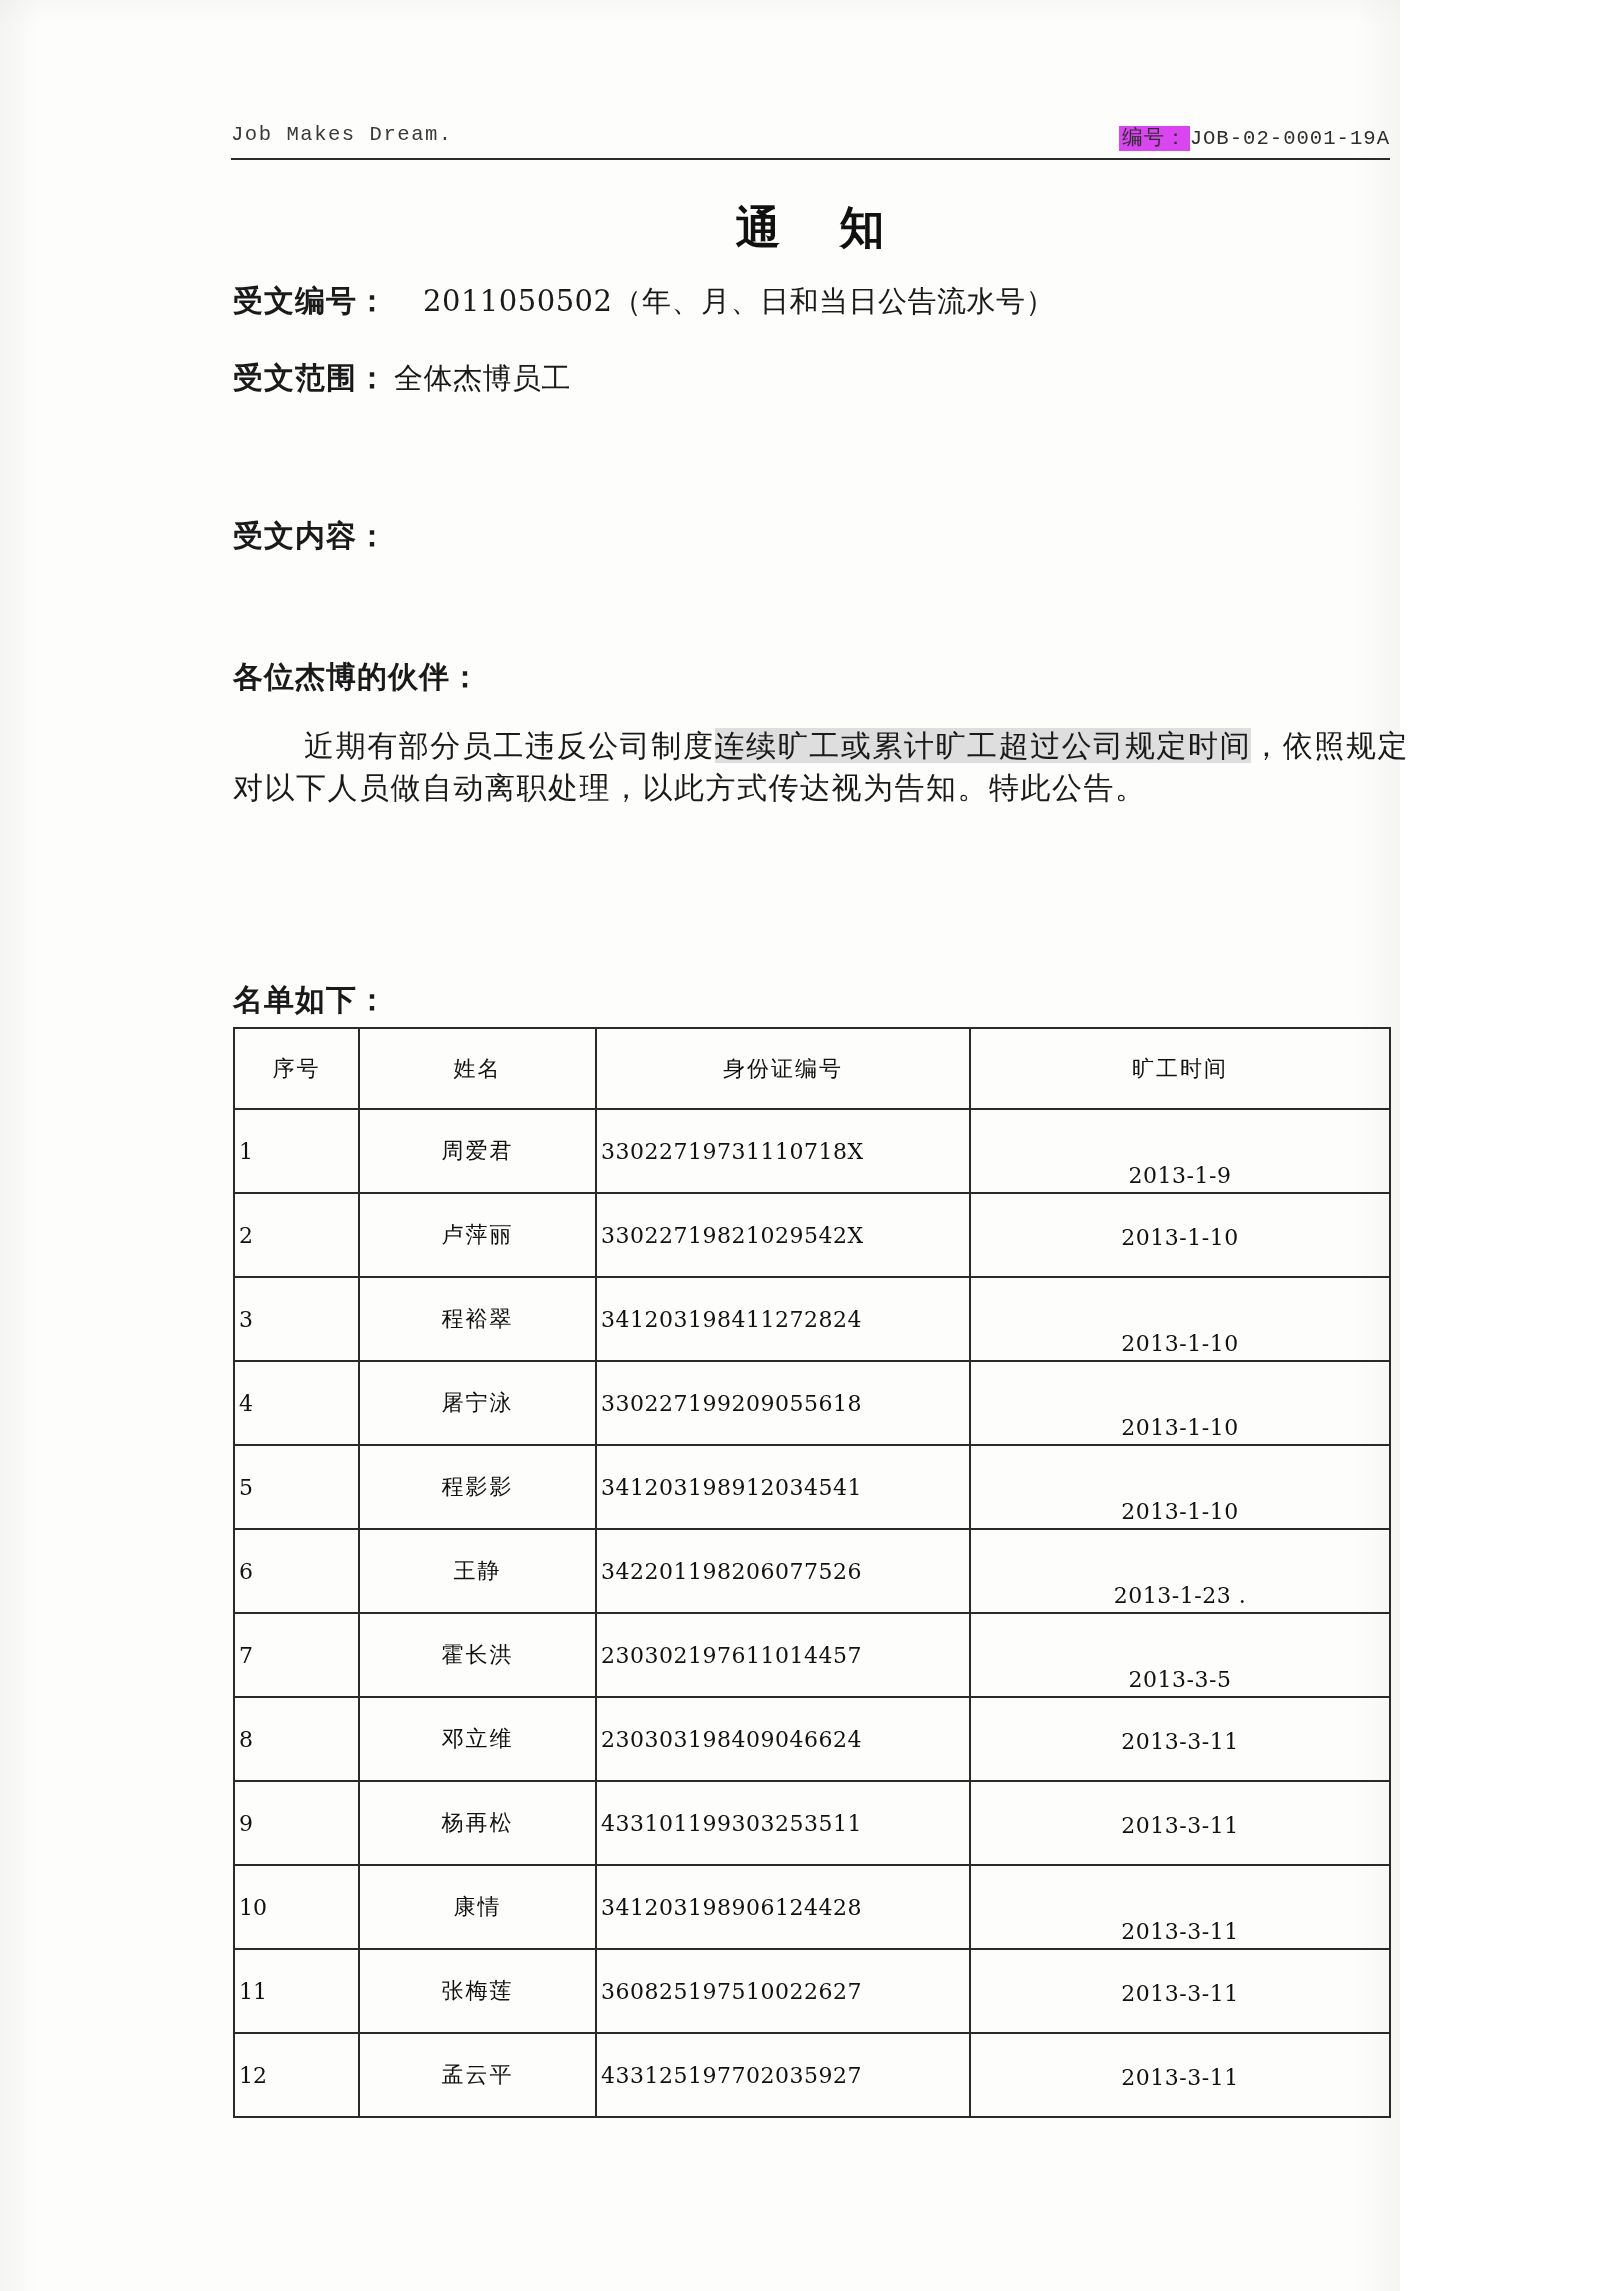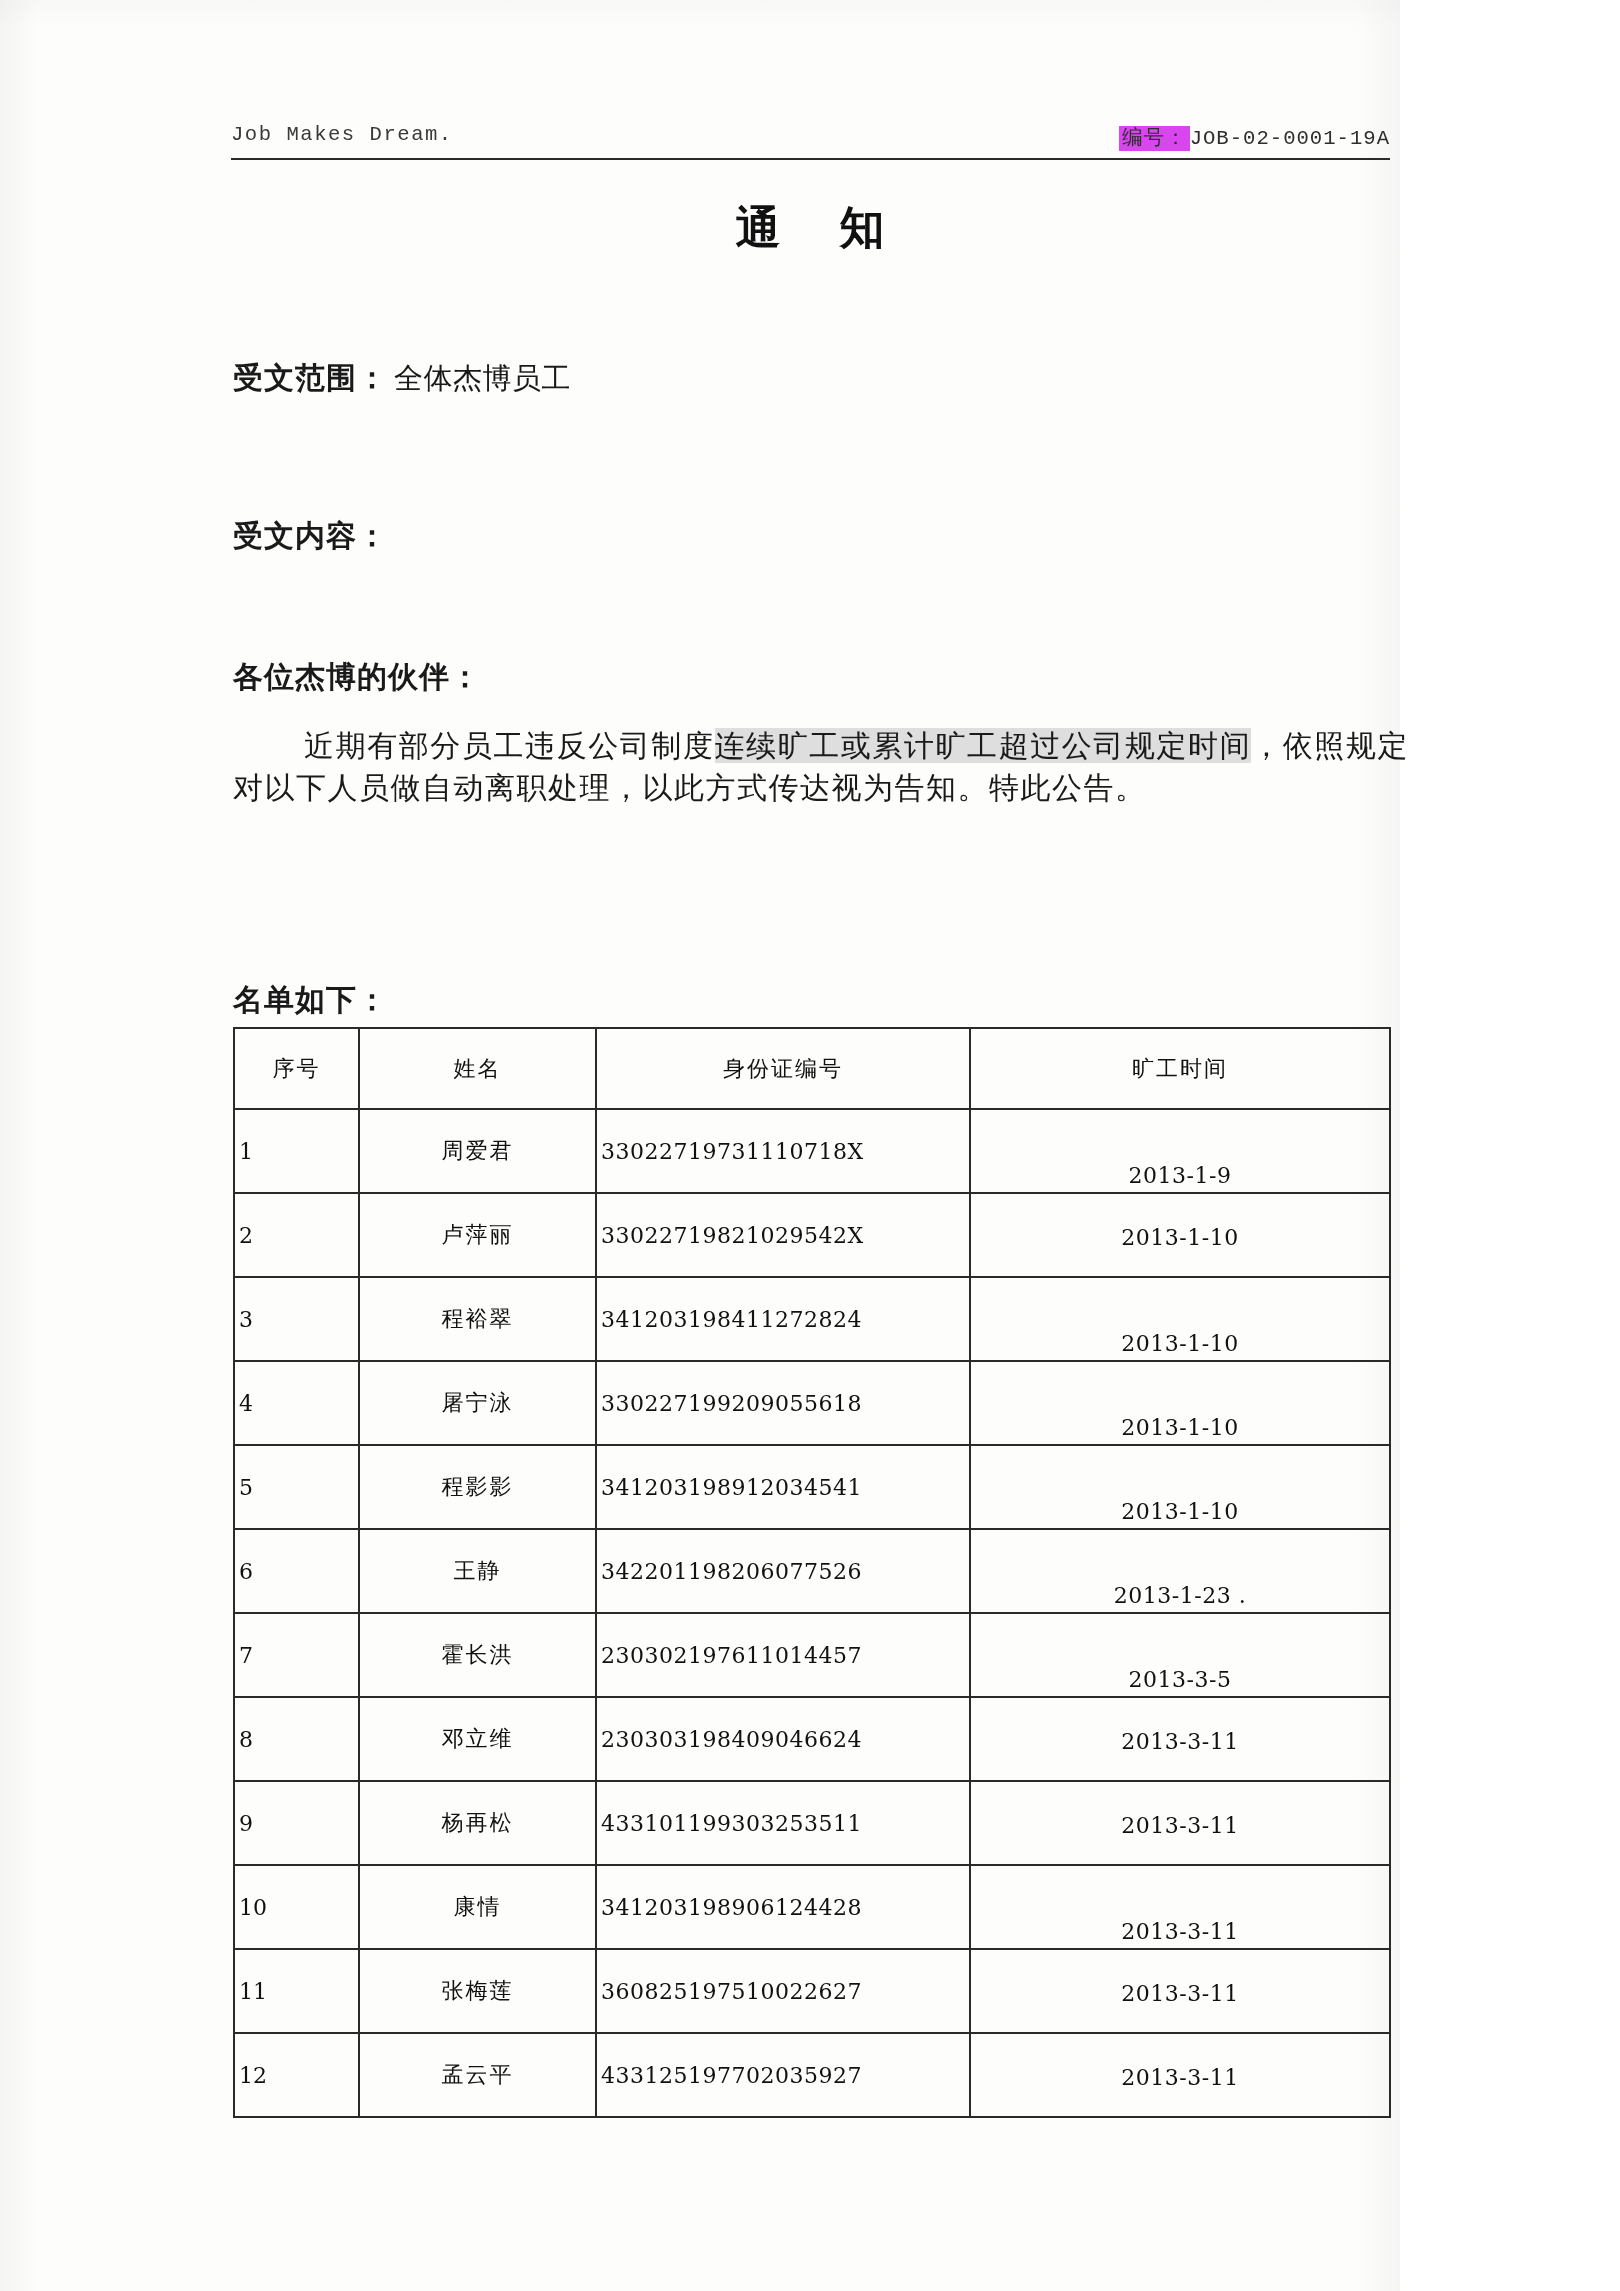--- a/index.html
+++ b/index.html
@@ -212,20 +212,26 @@
   <div class="header">
     <div class="header-left">Job Makes Dream.</div>
     <div class="header-right">
       <span class="hl">编号：</span><span>JOB-02-0001-19A</span>
     </div>
     <div class="header-rule"></div>
   </div>
 
   <div class="doc-title">通 知</div>
 
+  <div class="meta" style="top: 286px;" id="meta-number">
+    <div class="meta-row">
+      <span class="meta-label">受文编号：</span>
+      <span class="meta-value">2011050502（年、月、日和当日公告流水号）</span>
+    </div>
+  </div>
 
   <div class="meta" style="top: 363px;">
     <div class="meta-row">
       <span class="meta-label">受文范围：</span>
       <span class="meta-value">全体杰博员工</span>
     </div>
   </div>
 
 
   <div class="meta" style="top: 521px;">

